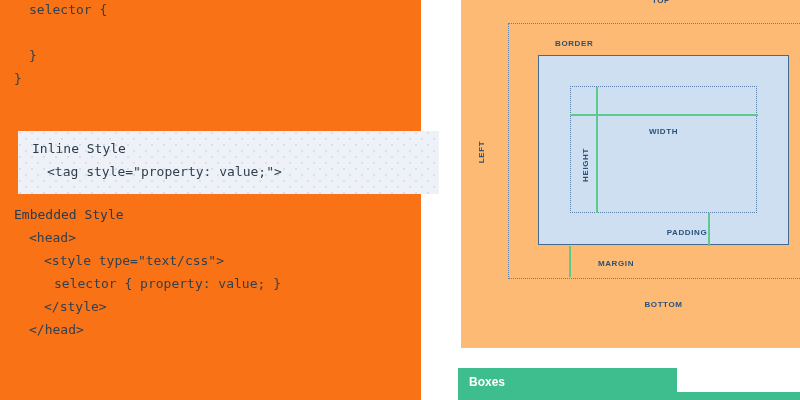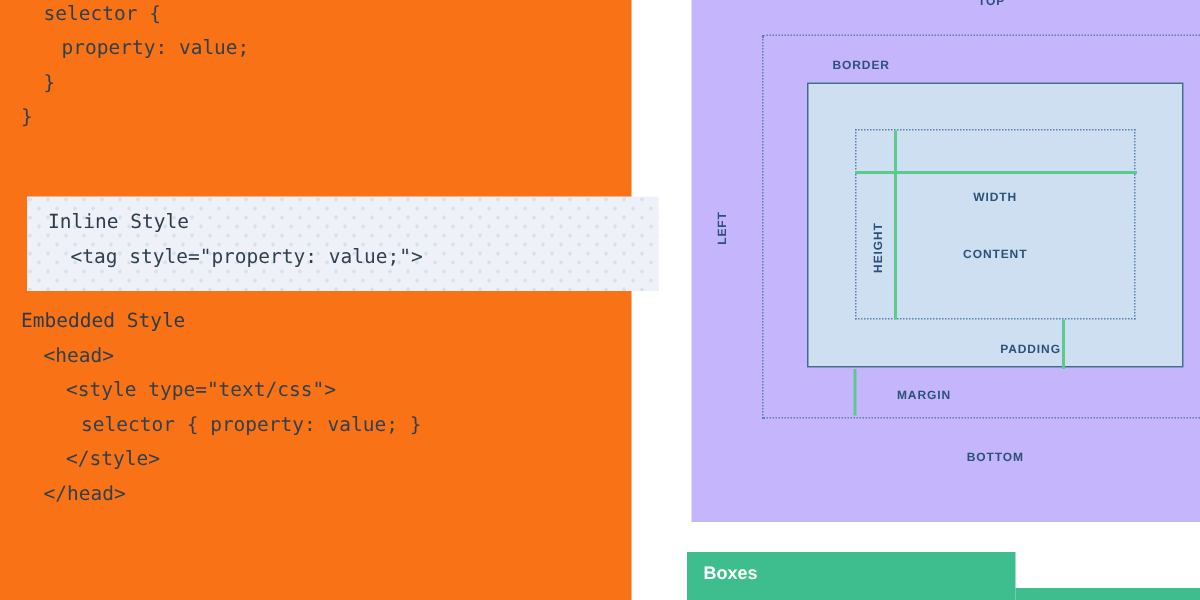--- a/index.html
+++ b/index.html
@@ -43,21 +43,21 @@
   .section-title {
     position: absolute;
     font-family: "DejaVu Sans Mono", monospace;
     font-size: 13px; line-height: 14px;
     color: #2c3b4a;
     white-space: pre;
   }
   
   .diagram {
     position: absolute; left: 461px; top: 0; width: 339px; height: 348px;
-    background: #c4b5fd;
+    background: #fdba74;
     overflow: hidden;
   }
   .dg-label {
     position: absolute;
     font-family: "Liberation Sans", sans-serif;
     font-size: 8px; font-weight: 700;
     letter-spacing: 0.6px;
     color: #2c5179;
   }
   .dg-label.center { text-align: center; }
@@ -93,21 +93,20 @@
     position: absolute; left: 677px; top: 392px; width: 123px; height: 8px;
     background: #3ebd8e;
   }
 </style>
 </head>
 <body>
 
 <div class="left-panel">
 
   <div class="code" style="left:29px; top:3px;">selector {</div>
-  <div class="code" style="left:41px; top:26px;">property: value;</div>
   <div class="code" style="left:29px; top:49px;">}</div>
   <div class="code" style="left:14px; top:72px;">}</div>
 
   <div class="shaded-section" style="top:131px; height:63px;margin-left:18px;">
     <div class="section-title" style="left:14px; top:11px;">Inline Style</div>
     <div class="code" style="left:29px; top:34px;">&lt;tag style="property: value;"&gt;</div>
   </div>
 
   <div class="section-title" style="left:14px; top:208px;">Embedded Style</div>
   <div class="code" style="left:29px; top:231px;">&lt;head&gt;</div>
@@ -132,21 +131,20 @@
 
   <div class="dg-label center" style="left:109px; top:98px; width:187px;margin-top:29px;">WIDTH</div>
 
   <div class="measure" style="left:109px; top:114px; width:188px; height:1.5px;"></div>
   <div class="measure" style="left:135px; top:87px; width:1.5px; height:126px;"></div>
   <div class="measure" style="left:247px; top:213px; width:1.5px; height:33px;"></div>
   <div class="measure" style="left:108px; top:246px; width:1.5px; height:31px;"></div>
 
   <div class="dg-label rot" style="left:96px; top:159px; width:60px; height:12px;">HEIGHT</div>
 
-  <div class="dg-label center" style="left:109px; top:165px; width:187px;">CONTENT</div>
 
   <div class="dg-label center" style="left:77px; top:228px; width:298px;">PADDING</div>
 
   <div class="dg-label center" style="left:120px; top:259px; width:70px;">MARGIN</div>
 
   <div class="dg-label center" style="left:77px; top:300px; width:251px;">BOTTOM</div>
 
   <div class="dg-label rot" style="left:-8px; top:146px; width:60px; height:12px;">LEFT</div>
 </div>
 

